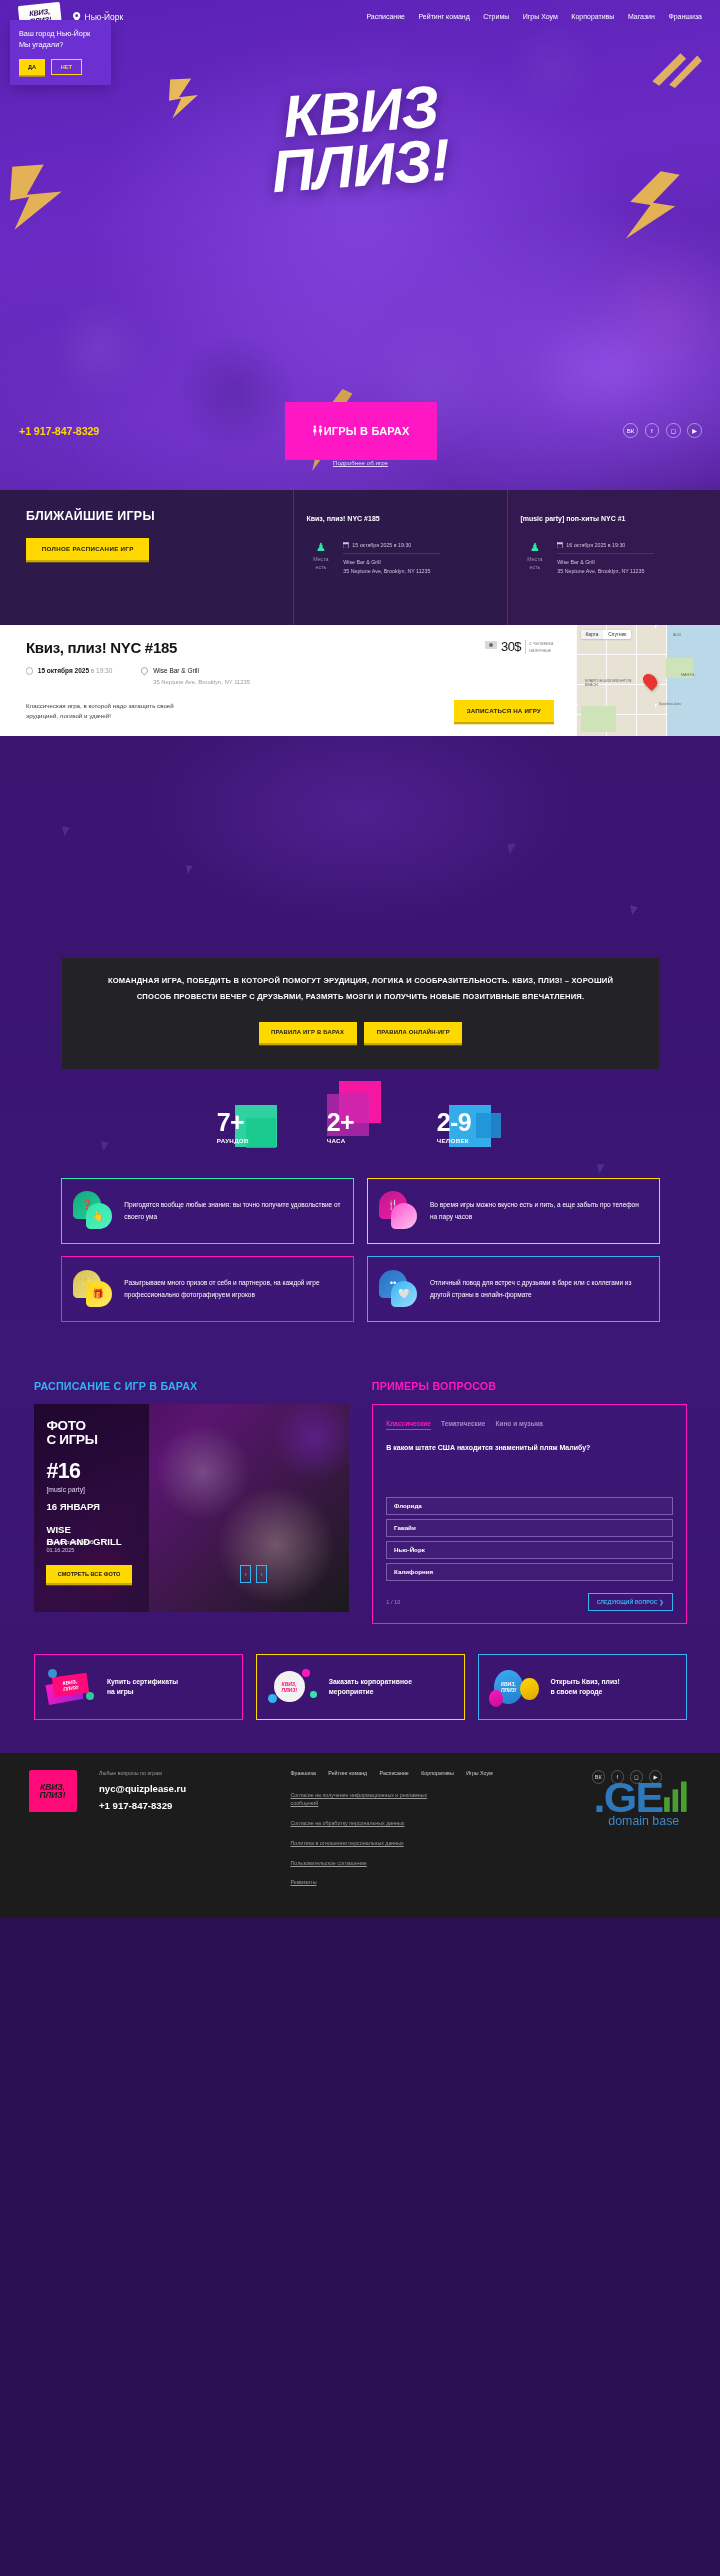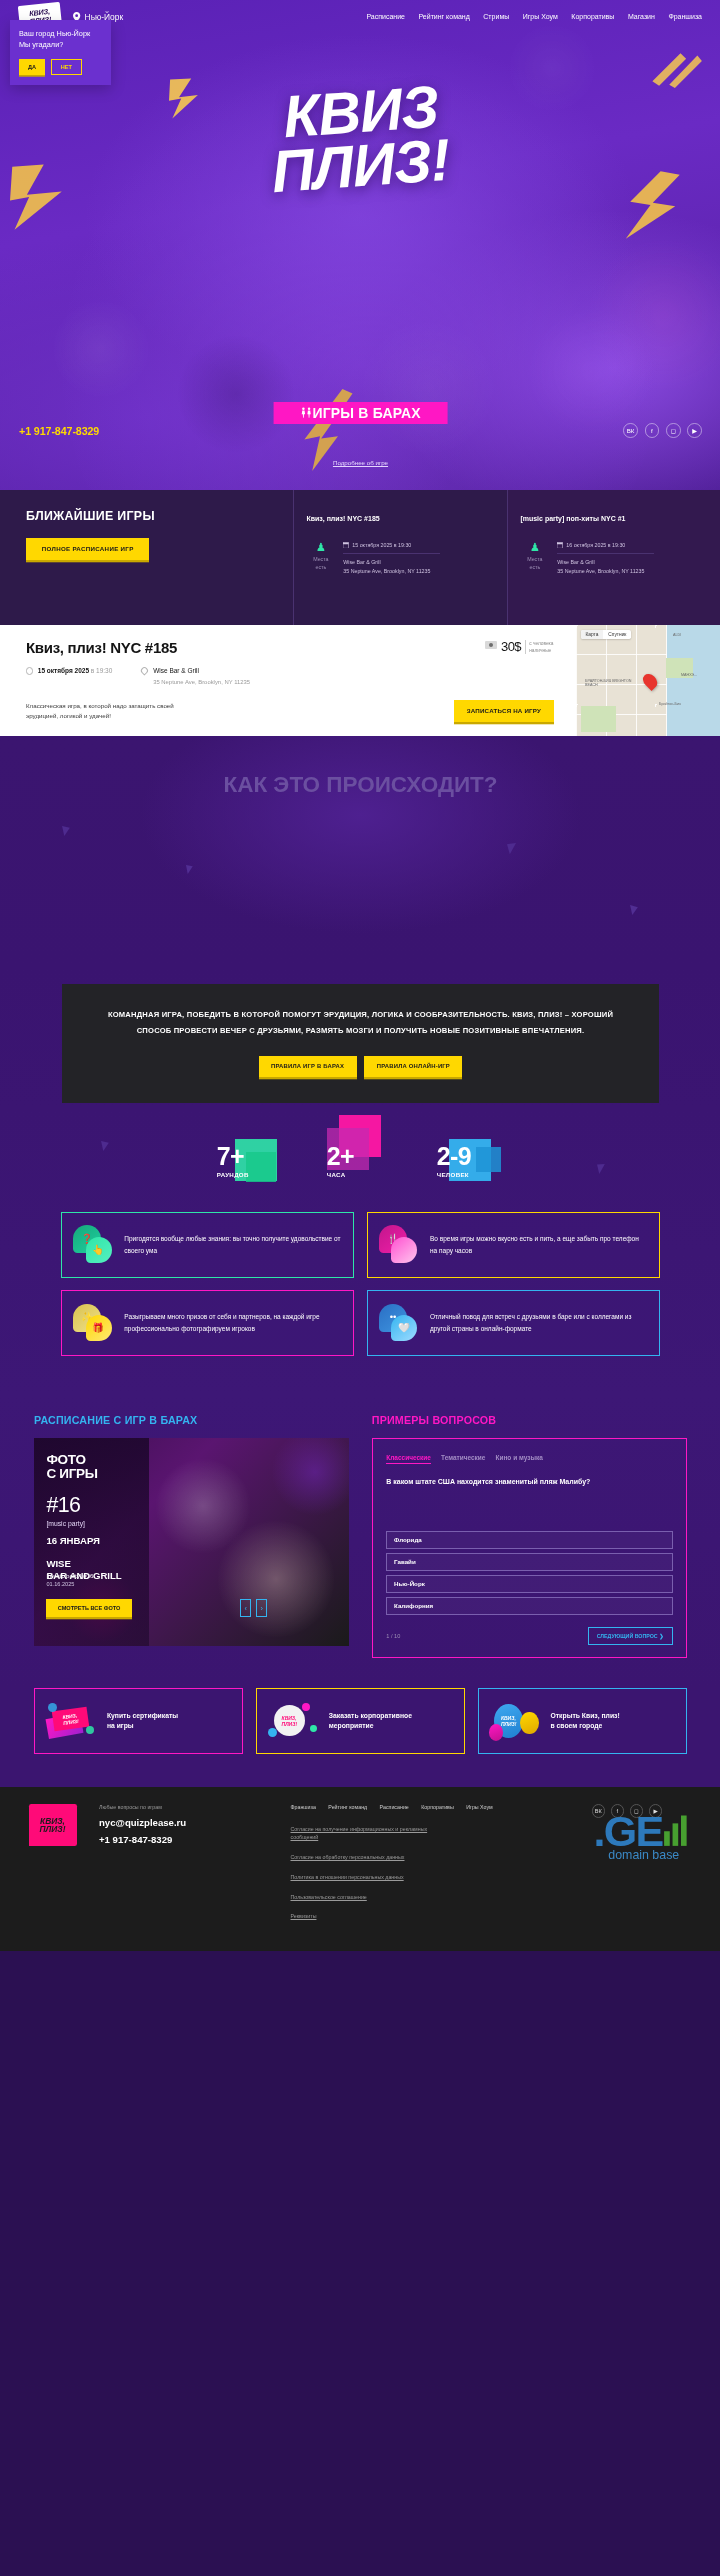--- a/index.html
+++ b/index.html
@@ -115,22 +115,22 @@
   .hero-bottom {
     position: absolute; z-index: 18;
     left: 0; right: 0; bottom: 52px;
     display: flex; align-items: center; padding: 0 19px;
   }
   .hero-phone { font-size: 10.7px; font-weight: bold; color: #ffd800; letter-spacing: -0.1px; }
   .bars-btn {
     position: absolute; left: 50%; transform: translateX(-50%);
     top: -21.4px;
     background: #ff17c4; color: #fff;
-    font-size: 14px; font-weight: bold; letter-spacing: 0.2px;
-    padding: 3px 27px; border: none; cursor: pointer;
+    font-size: 11px; font-weight: bold; letter-spacing: 0.2px;
+    padding: 23px 27px; border: none; cursor: pointer;
     display: flex; align-items: center; gap: 1px;
   }
   .socials { margin-left: auto; display: flex; gap: 6.8px; }
   .soc {
     width: 14.6px; height: 14.6px; border-radius: 50%;
     border: 0.6px solid rgba(255,255,255,.45);
     display: flex; align-items: center; justify-content: center;
     color: #fff; font-size: 6.2px;
   }
   .more-link {
@@ -230,21 +230,21 @@
   }
   .how h2 {
     text-align: center; font-size: 22.5px; font-weight: bold;
     letter-spacing: 0; color: #6b4fa0;
   }
   .confetti { position: absolute; }
   .dark-card {
     position: relative; z-index: 4;
     width: 597px; margin: 186px auto 0;
     background: #232327;
-    padding: 23px 45px 26px;
+    padding: 15px 45px 26px;
     text-align: center;
   }
   .dark-card p {
     font-size: 7.6px; font-weight: bold; line-height: 2.1;
     letter-spacing: 0.2px;
   }
   .dark-card .cta { display: flex; gap: 7.9px; justify-content: center; margin-top: 17px; }
   .btn-rule {
     background: #ffd800; color: #1a1a1a;
     font-size: 5.9px; font-weight: bold; letter-spacing: 0.2px;
@@ -295,21 +295,21 @@
     position:absolute; inset:0;
     background:
       radial-gradient(circle 68px at 169px 68px, rgba(255,255,255,.22), transparent 70%),
       radial-gradient(circle 84px at 242px 141px, rgba(255,230,210,.30), transparent 70%),
       radial-gradient(circle 51px at 68px 169px, rgba(255,0,150,.28), transparent 70%),
       radial-gradient(circle 62px at 281px 34px, rgba(120,40,200,.45), transparent 70%);
   }
   .photo-overlay { position:absolute; left:0; top:0; bottom:0; width:115px; background: linear-gradient(180deg, rgba(25,6,40,.82) 0%, rgba(25,6,40,.55) 100%); }
   .photo-txt { position: relative; z-index: 3; padding: 14.6px 12.4px; }
   .photo-txt .k1 { font-size: 13.5px; font-weight: bold; line-height: 1.05; letter-spacing: -0.3px; }
-  .photo-txt .k2 { font-size: 21.4px; font-weight: normal; margin-top: 11.3px; letter-spacing: -0.6px; }
+  .photo-txt .k2 { font-size: 21.4px; font-weight: bold; margin-top: 11.3px; letter-spacing: -0.6px; }
   .photo-txt .k3 { font-size: 6.8px; color: #e2d4f5; margin-top: 2.3px; }
   .photo-txt .k4 { font-size: 9.6px; font-weight: bold; margin-top: 7.9px; }
   .photo-txt .k5 { font-size: 9.6px; font-weight: bold; margin-top: 12.4px; line-height:1.25; }
   .photo-cap { position:absolute; z-index:3; left:12.4px; bottom:59px; font-size:6.2px; }
   .photo-cap .d { color:#cfc3e0; font-size:5.6px; margin-top:2.3px; }
   .btn-allphoto {
     position:absolute; z-index:4; left:12.4px; bottom:29px;
     background:#ffd800; color:#1a1a1a; font-size:5.6px; font-weight:bold;
     padding:6.2px 11.3px; border:none; cursor:pointer; box-shadow:0 2.3px 0 #c9a800;
   }
@@ -559,21 +559,20 @@
       </div>
       <div class="map-pin"></div>
       <div class="map-lbl" style="left:97px;top:7.9px;">ALDI</div>
       <div class="map-lbl" style="left:9px;top:54px;width:51px;">БРАЙТОН-БИЧ BRIGHTON BEACH</div>
       <div class="map-lbl" style="left:105px;top:48px;">МАНХЭ...</div>
       <div class="map-lbl" style="left:83px;top:77px;">Брайтон-Бич</div>
     </div>
   </section>
 
   <section class="how">
-    <h2>КАК ЭТО ПРОИСХОДИТ?</h2>
 
     <div class="confetti" style="left:62px;top:90px;"><svg width="7.9" height="10" viewBox="0 0 14 18">
           <path d="M0 0 L14 3 L4 18Z" fill="#4e2b8f"></path>
         </svg></div>
     <div class="confetti" style="left:186px;top:129px;"><svg width="6.8" height="9" viewBox="0 0 12 16">
           <path d="M0 0 L12 2 L3 16Z" fill="#512e93"></path>
         </svg></div>
     <div class="confetti" style="left:507px;top:107px;"><svg width="9" height="11.3" viewBox="0 0 16 20">
           <path d="M0 2 L16 0 L5 20Z" fill="#4e2b8f"></path>
         </svg></div>

